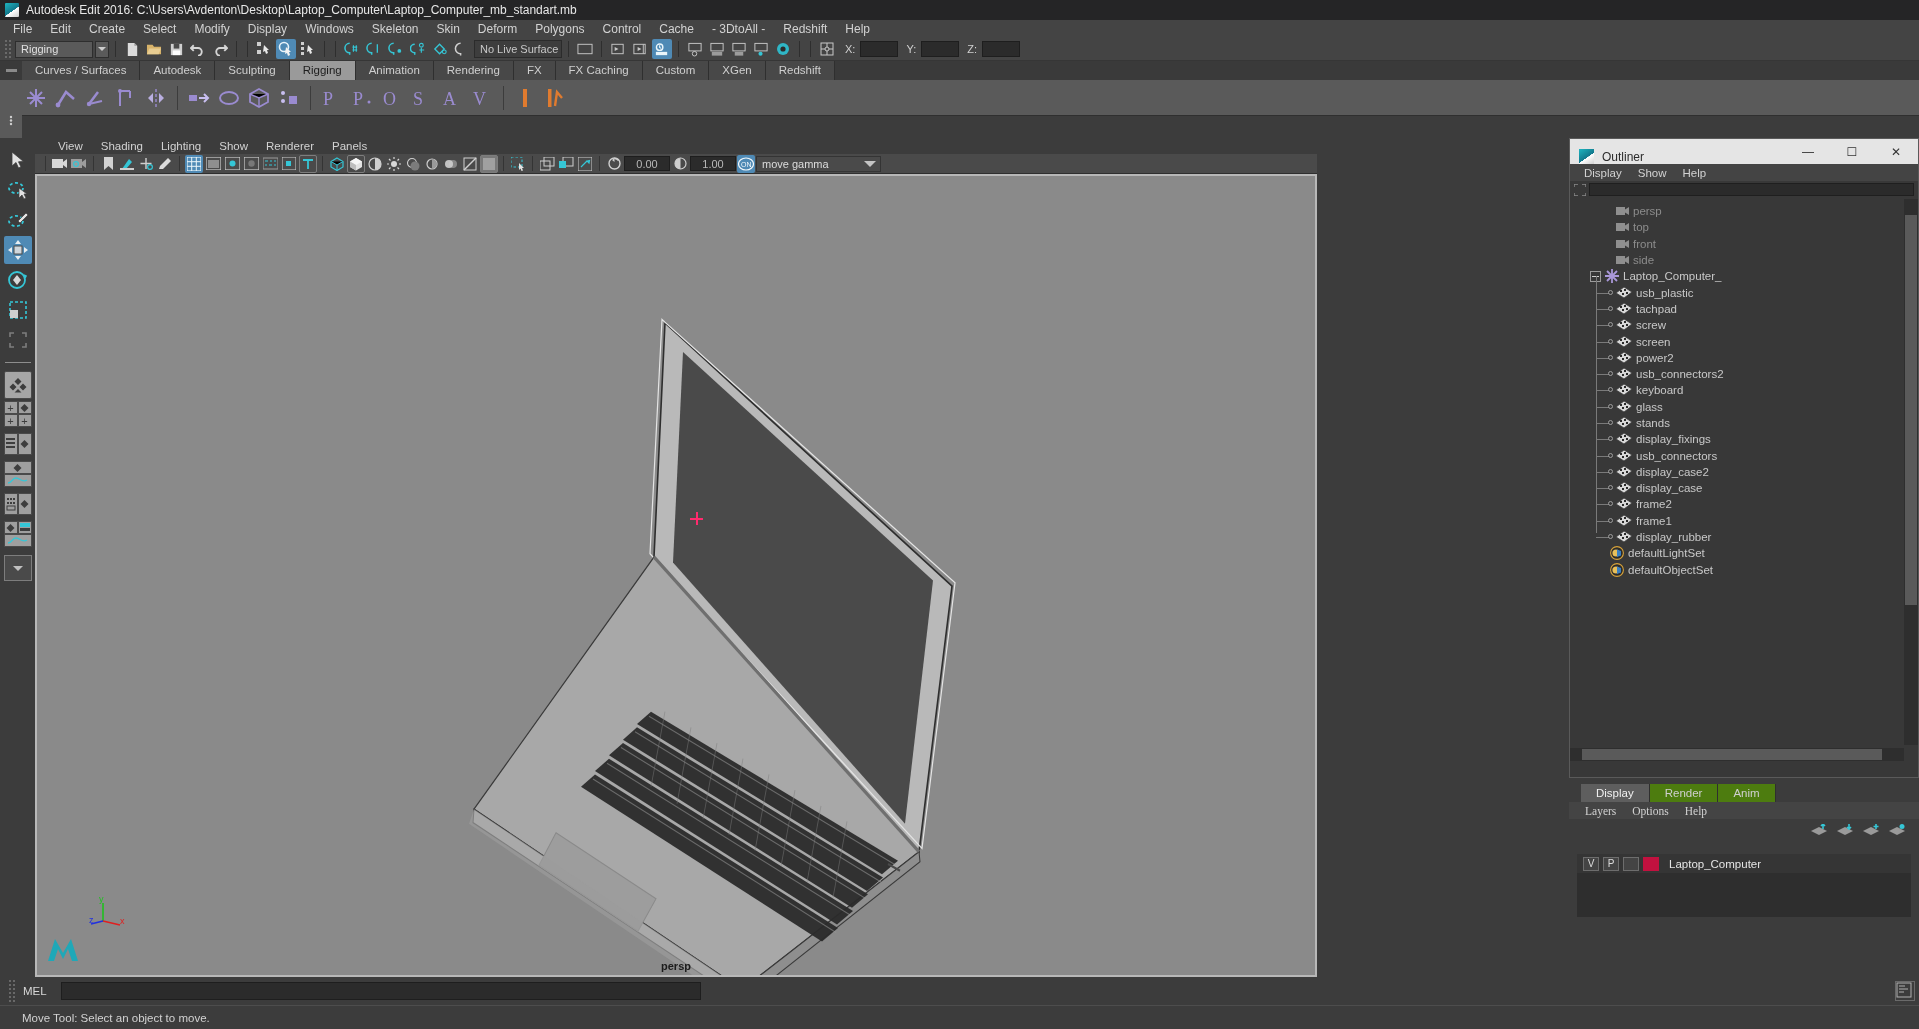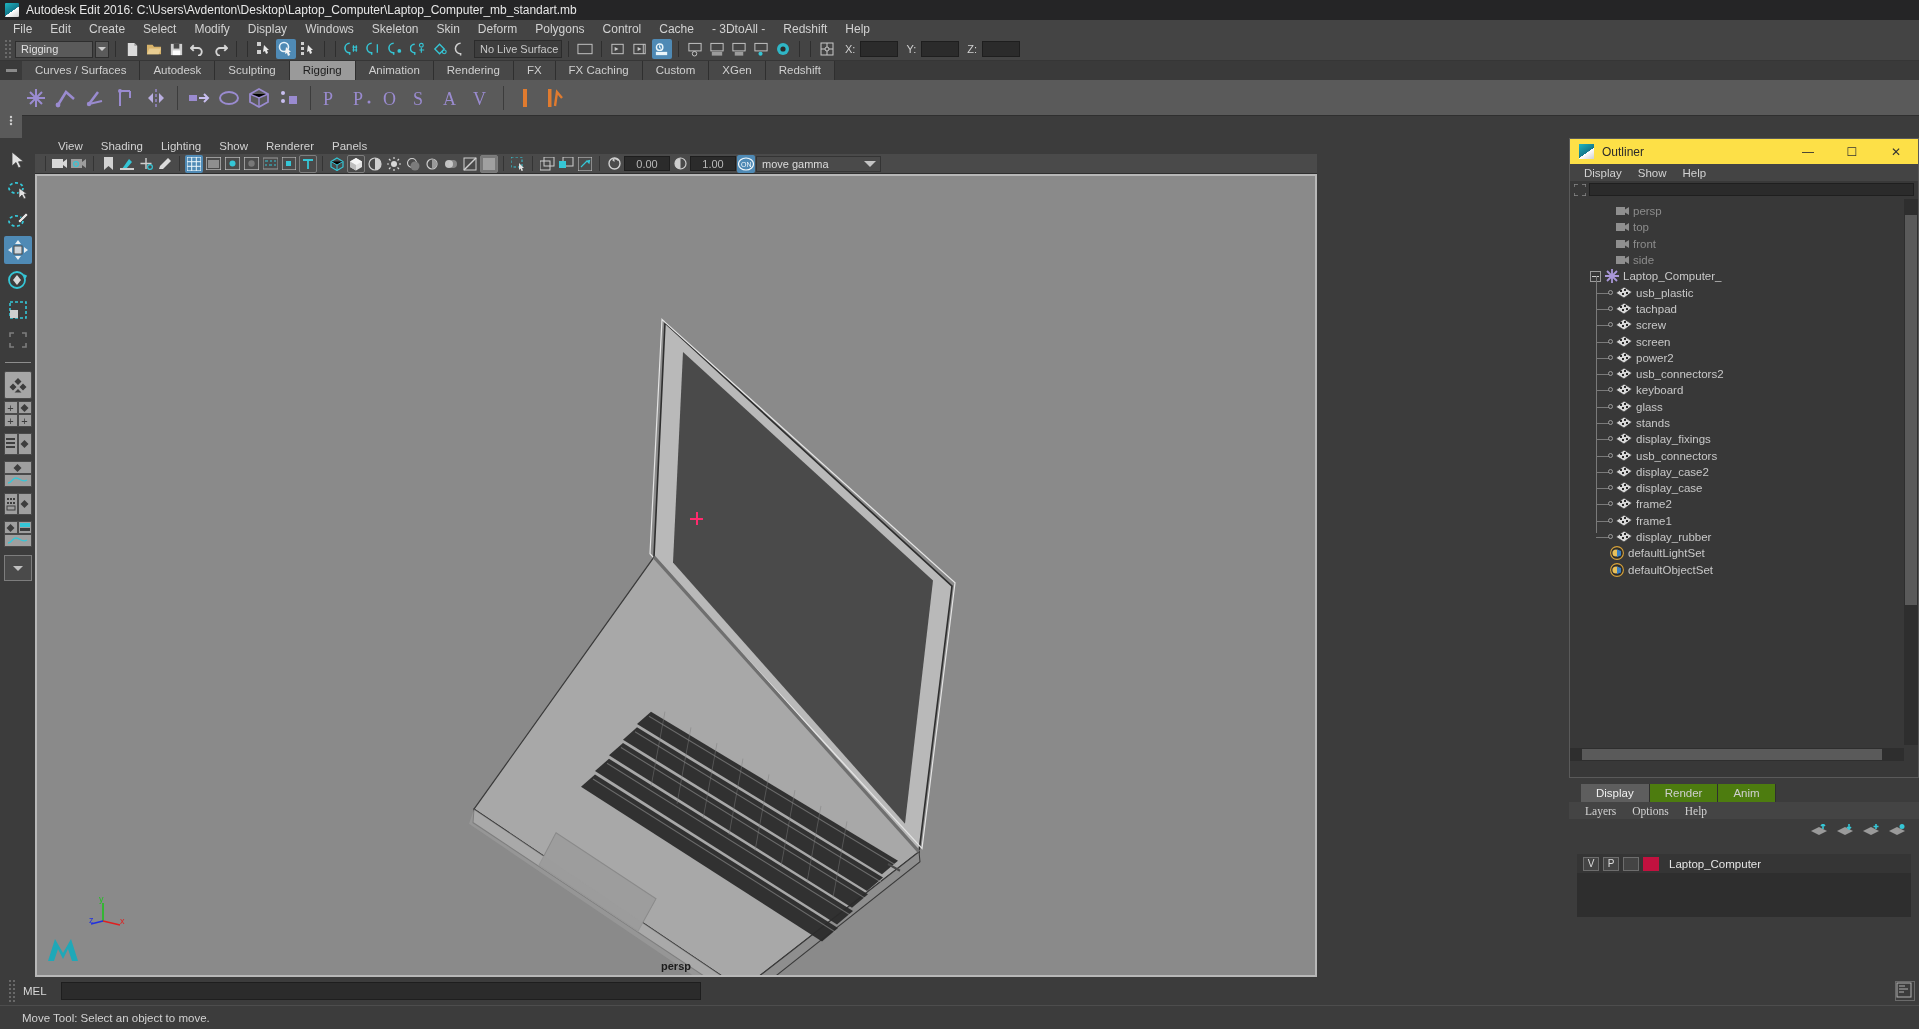--- a/index.html
+++ b/index.html
@@ -92,21 +92,21 @@
   #axisgiz { position:absolute; left:52px; bottom:42px; width:40px; height:40px; }
   #maya-logo { position:absolute; left:8px; bottom:8px; width:36px; height:36px; }
   #xhair { position:absolute; left:653px; top:336px; width:13px; height:13px; }
   #xhair:before,#xhair:after{content:"";position:absolute;background:#ff2b6e;}
   #xhair:before{left:6px;top:0;width:1.5px;height:13px;}
   #xhair:after{top:6px;left:0;height:1.5px;width:13px;}
 
   
   #outliner { position:absolute; right:0; top:0; width:350px; height:640px;
      background:#383838; border:1px solid #5a5a5a; }
-  #olbar { height:25px; background:#fde047; display:flex; align-items:center; }
+  #olbar { height:25px; background:#e5e5e5; display:flex; align-items:flex-end; }
   #olbar .olicon { width:15px; height:15px; margin:0 8px 0 9px;
      background:linear-gradient(145deg,#1fb5c0 0%, #12788c 55%, #ffffff 56%, #cfcfcf 100%); }
   #olbar .oltitle { color:#2b2b2b; font-size:12px; flex:1; }
   .wbtn { width:44px; height:25px; display:flex; align-items:center; justify-content:center;
      color:#333; font-size:12px; }
   #olmenu { height:17px; background:#444; display:flex; align-items:center;
      font-size:11.5px; color:#d2d2d2; padding-left:6px; }
   #olmenu .mi { padding:0 8px; }
   #olsearch { height:17px; background:#383838; display:flex; align-items:center; padding:0 4px; gap:3px; }
   #olsearch .sfield { flex:1; height:13px; background:#2b2b2b; border:1px solid #1f1f1f; }

